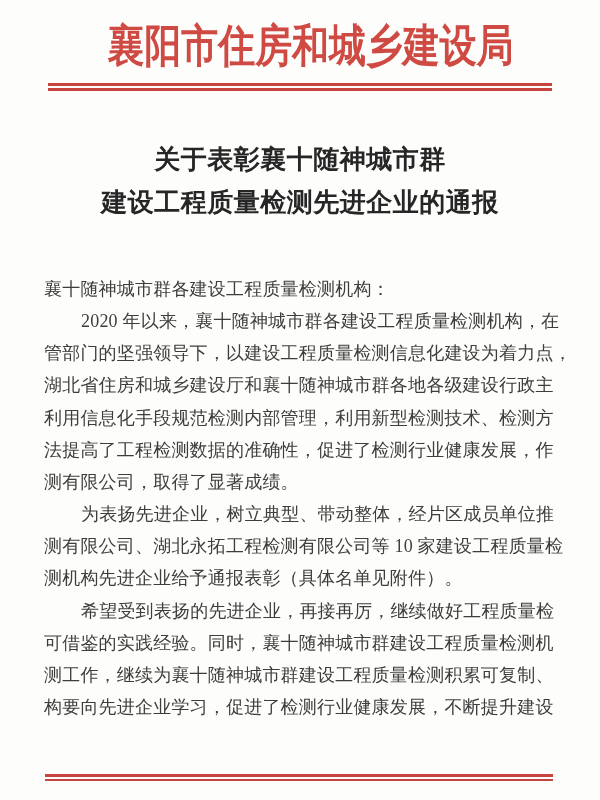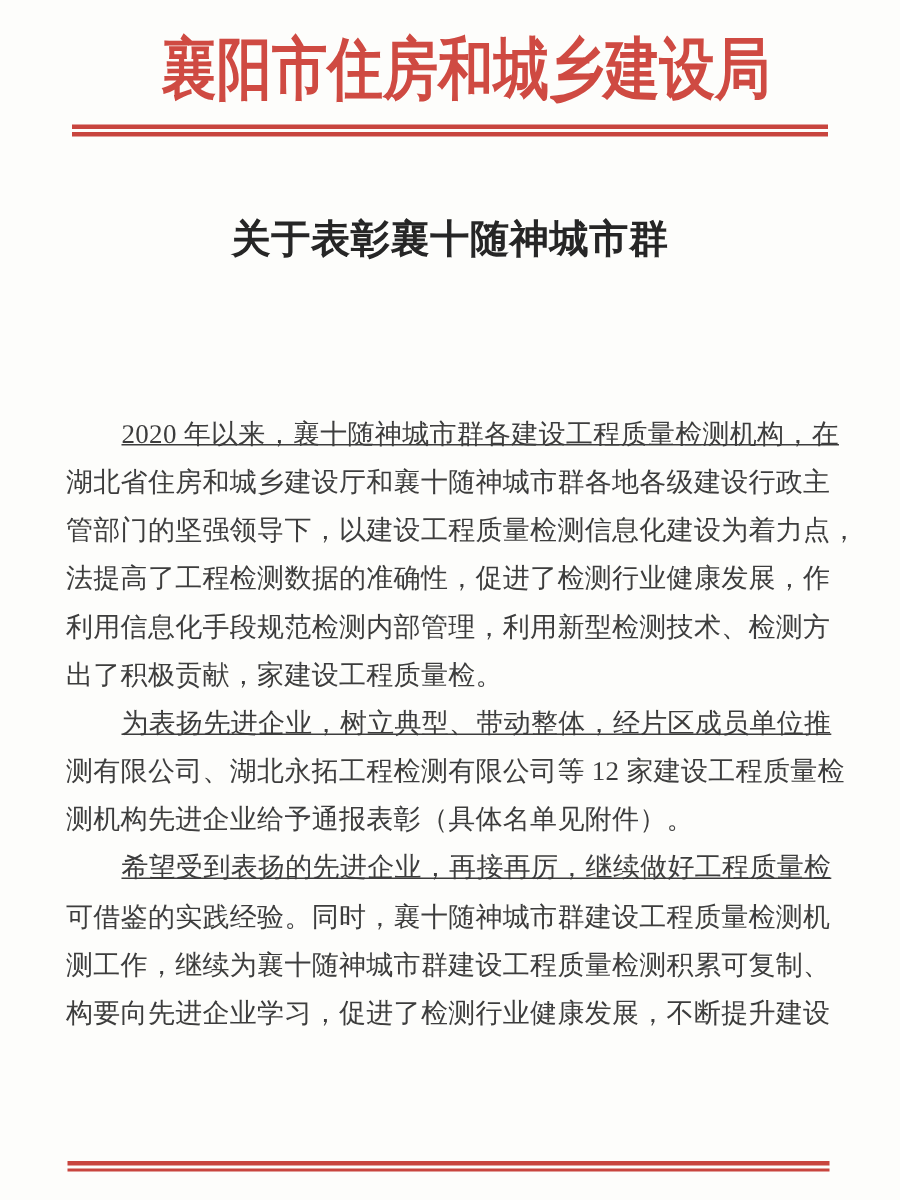--- a/index.html
+++ b/index.html
@@ -69,21 +69,20 @@
     font-size: 18px;
     line-height: 32.15px;
     color: #3d3d3d;
     letter-spacing: 0.2px;
   }
   .body-line {
     white-space: nowrap;
   }
   .body-line.indent {
     padding-left: 37px;
-    text-decoration: underline;
   }
   
   .footer-rule {
     position: absolute;
     top: 774px;
     left: 45px;
     width: 508px;
     height: 7px;
     border-top: 3px solid #c8453e;
     border-bottom: 2px solid #c8453e;
@@ -96,37 +95,41 @@
 <div class="page">
 
   <div class="agency-header">
     <div class="agency-name">襄阳市住房和城乡建设局</div>
   </div>
 
   <div class="header-rule"></div>
 
   <div class="doc-title">
     <div>关于表彰襄十随神城市群</div>
+    <div>建设工程质量检测先进企业的通报</div>
   </div>
 
   <div class="doc-body">
 
+    <div>
+      <div class="body-line">襄十随神城市群各建设工程质量检测机构：</div>
+    </div>
 
     <div>
       <div class="body-line indent">2020 年以来，襄十随神城市群各建设工程质量检测机构，在</div>
+      <div class="body-line">管部门的坚强领导下，以建设工程质量检测信息化建设为着力点，</div>
       <div class="body-line">湖北省住房和城乡建设厅和襄十随神城市群各地各级建设行政主</div>
-      <div class="body-line">管部门的坚强领导下，以建设工程质量检测信息化建设为着力点，</div>
+      <div class="body-line">利用信息化手段规范检测内部管理，利用新型检测技术、检测方</div>
       <div class="body-line">法提高了工程检测数据的准确性，促进了检测行业健康发展，作</div>
-      <div class="body-line">利用信息化手段规范检测内部管理，利用新型检测技术、检测方</div>
-      <div class="body-line">出了积极贡献，家建设工程质量检。</div>
+      <div class="body-line">测有限公司，取得了显著成绩。</div>
     </div>
 
     <div>
       <div class="body-line indent">为表扬先进企业，树立典型、带动整体，经片区成员单位推</div>
-      <div class="body-line">测有限公司、湖北永拓工程检测有限公司等 12 家建设工程质量检</div>
+      <div class="body-line">测有限公司、湖北永拓工程检测有限公司等 10 家建设工程质量检</div>
       <div class="body-line">测机构先进企业给予通报表彰（具体名单见附件）。</div>
     </div>
 
     <div>
       <div class="body-line indent">希望受到表扬的先进企业，再接再厉，继续做好工程质量检</div>
       <div class="body-line">可借鉴的实践经验。同时，襄十随神城市群建设工程质量检测机</div>
       <div class="body-line">测工作，继续为襄十随神城市群建设工程质量检测积累可复制、</div>
       <div class="body-line">构要向先进企业学习，促进了检测行业健康发展，不断提升建设</div>
     </div>
 

